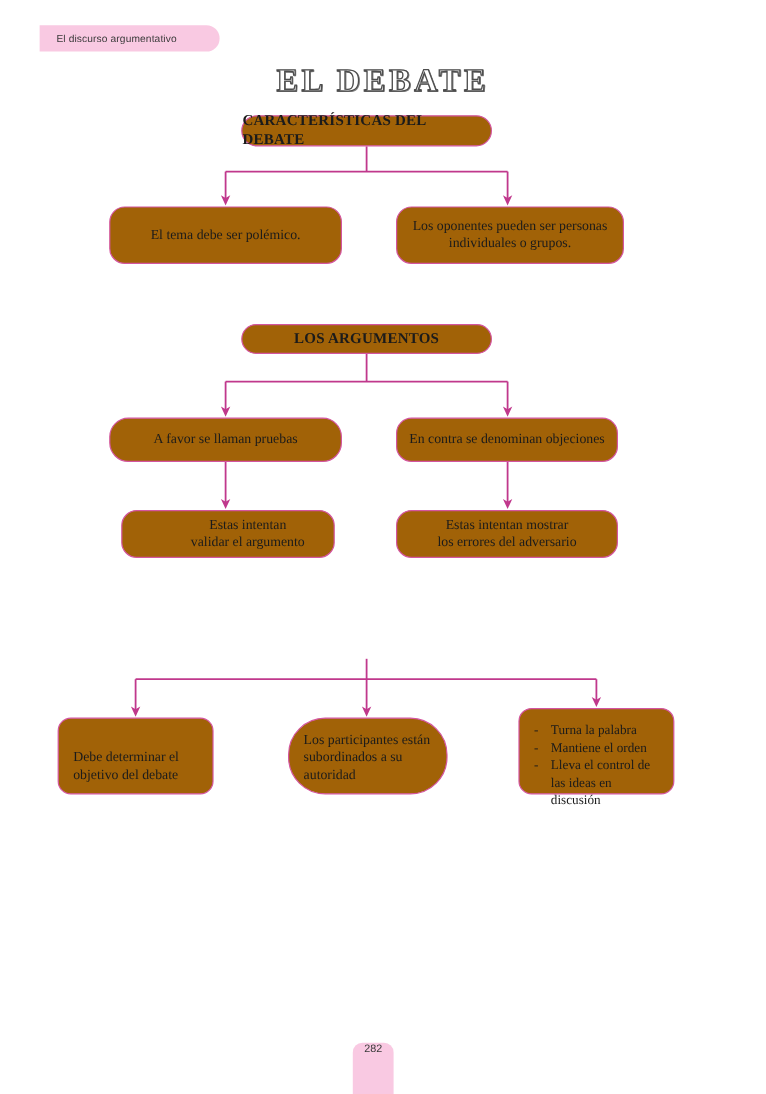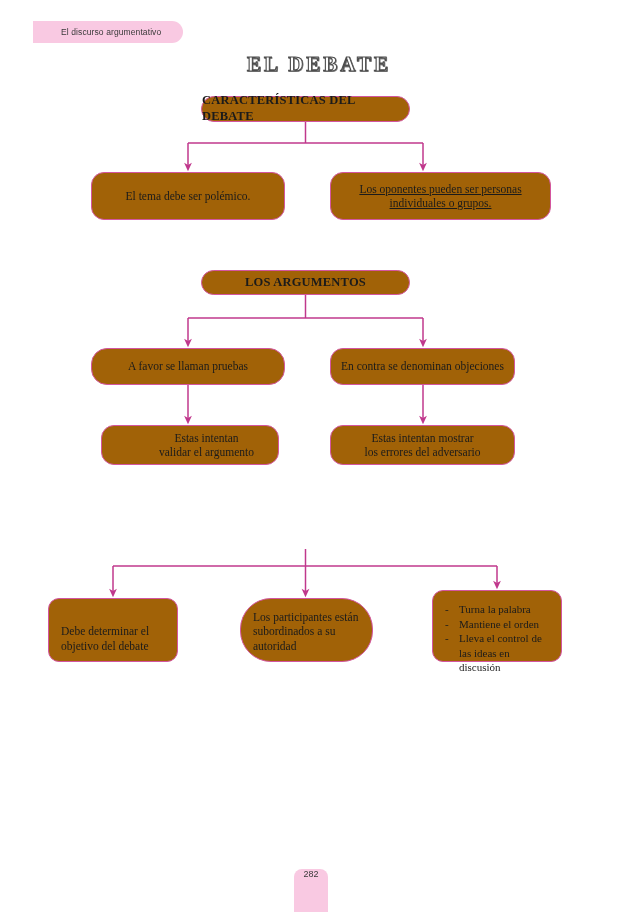--- a/index.html
+++ b/index.html
@@ -19,41 +19,41 @@
   .header-tab {
     position: absolute;
     left: 33px;
     top: 21px;
     width: 150px;
     height: 22px;
     background: #f9c9e2;
     border-radius: 0 11px 11px 0;
     display: flex;
     align-items: center;
-    padding-left: 28px;
+    padding-left: 14px;
     box-sizing: border-box;
   }
   .header-tab-label {
     font-family: "Liberation Sans", "DejaVu Sans", sans-serif;
     font-size: 8.5px;
     color: #3a3a3a;
     letter-spacing: 0.1px;
     white-space: nowrap;
   }
 
   
   .page-title {
     position: absolute;
     left: 0;
     top: 52px;
     width: 638px;
     text-align: center;
     font-family: "Liberation Serif", "DejaVu Serif", serif;
     font-weight: bold;
-    font-size: 21px;
+    font-size: 27px;
     letter-spacing: 3px;
     color: #ffffff;
     -webkit-text-stroke: 1.1px #4d4d4d;
     text-shadow:
       1px 0 0 #8a8a8a,
       0 1px 0 #8a8a8a,
       1px 1px 0 #8a8a8a;
   }
 
   
@@ -105,21 +105,21 @@
     padding: 11px 10px 8px 12px;
   }
 
   
   #n-caracteristicas { left: 201px; top: 96px;  width: 209px; height: 26px; }
   #n-argumentos      { left: 201px; top: 270px; width: 209px; height: 25px; }
   #n-moderador       { left: 201px; top: 524px; width: 209px; height: 25px; }
 
   
   #n-tema      { left: 91px;  top: 172px; width: 194px; height: 48px; }
-  #n-oponentes { left: 330px; top: 172px; width: 221px; height: 48px; text-decoration: underline; }
+  #n-oponentes { left: 330px; top: 172px; width: 190px; height: 48px; }
 
   
   #n-afavor   { left: 91px;  top: 348px; width: 194px; height: 37px; border-radius: 16px; }
   #n-encontra { left: 330px; top: 348px; width: 185px; height: 37px; }
   #n-validar  { left: 101px; top: 425px; width: 178px; height: 40px; padding-left: 33px; }
   #n-errores  { left: 330px; top: 425px; width: 185px; height: 40px; }
 
   
   #n-objetivo     { left: 48px;  top: 598px; width: 130px; height: 64px; align-items: flex-end; }
   #n-participantes{ left: 240px; top: 598px; width: 133px; height: 64px; border-radius: 31px; }

